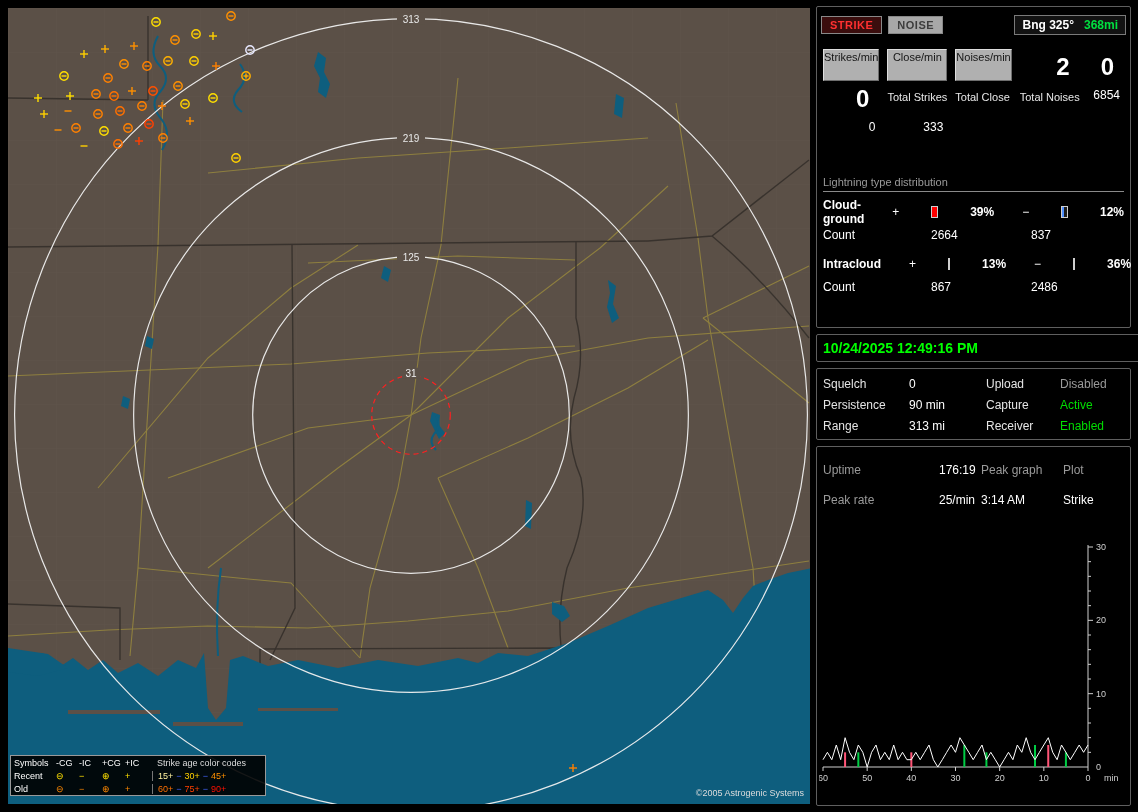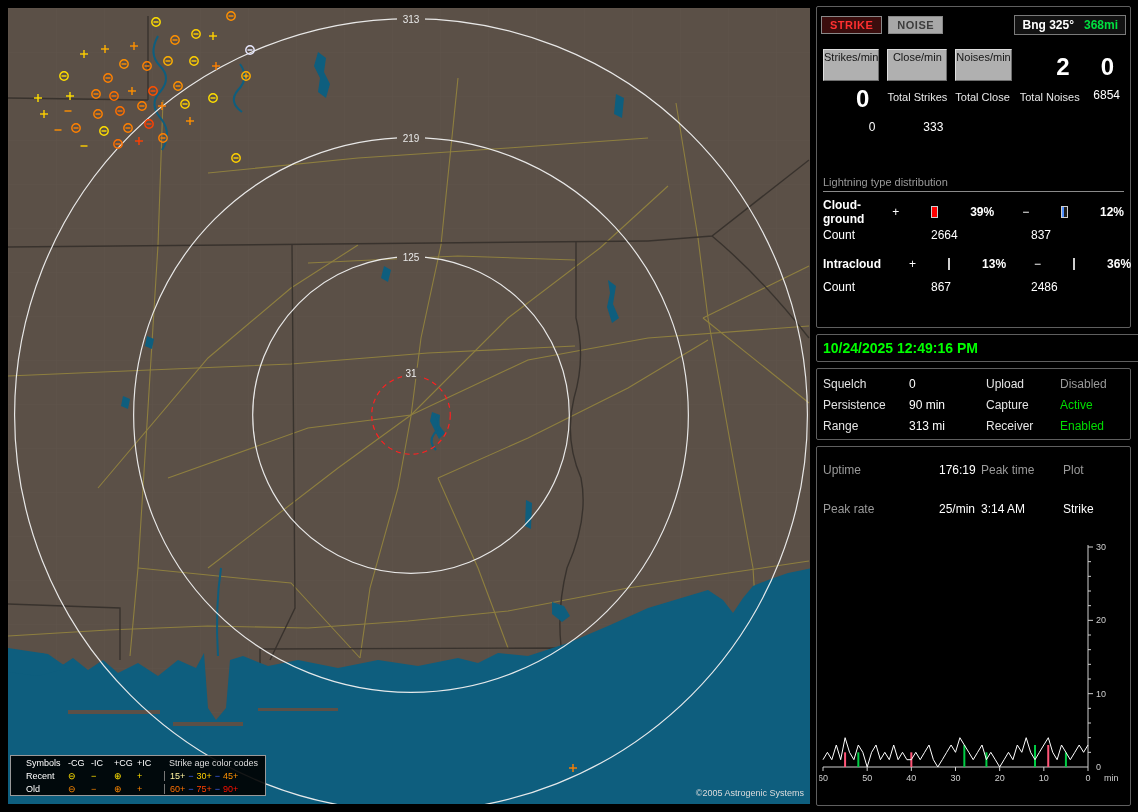--- a/index.html
+++ b/index.html
@@ -8,21 +8,21 @@
 
   
   #map-area{position:absolute;left:8px;top:8px;width:802px;height:796px;background:#5b5047;}
   #map-svg{display:block;width:802px;height:796px;}
   #map-copyright{position:absolute;right:6px;bottom:6px;color:#ddd;font-size:9px;}
 
   
   #map-legend{position:absolute;left:2px;bottom:8px;width:254px;background:rgba(0,0,0,.9);
               border:1px solid #999;color:#fff;font-size:9px;}
   .lg-row{display:flex;align-items:center;height:13px;padding:0 3px;white-space:nowrap;}
-  .lg-c1{width:42px;color:#fff;margin-left:12px;}
+  .lg-c1{width:42px;color:#fff;}
   .lg-sym{width:23px;text-align:left;}
   .lg-ages{margin-left:4px;border-left:1px solid #777;padding-left:5px;display:flex;gap:3px;align-items:center;}
   .lg-dash{color:#4466ff;}
 
   
   .panel{position:absolute;background:#000;border:1px solid #5f5f5f;border-radius:2px;box-sizing:border-box;}
   #sec-stats{left:816px;top:6px;width:315px;height:322px;}
   #sec-clock{left:816px;top:334px;width:350px;height:28px;}
   #sec-settings{left:816px;top:368px;width:315px;height:72px;}
   #sec-status{left:816px;top:446px;width:315px;height:360px;}
@@ -56,21 +56,21 @@
   .count-a{width:100px;}
 
   #clock-text{color:#00ff00;font-weight:bold;font-size:14px;padding:5px 0 0 6px;}
 
   .set-grid{display:grid;grid-template-columns:86px 77px 74px auto;font-size:12px;
             row-gap:7px;padding:8px 4px 0 6px;}
   .set-lbl{color:#e4e4e4;}
   .set-val{color:#fff;}
 
   .stat2-grid{display:grid;grid-template-columns:116px 42px 82px auto;font-size:12px;
-              row-gap:25px;padding:16px 4px 0 6px;}
+              row-gap:16px;padding:16px 4px 0 6px;}
   .lbl{color:#9a9a9a;}
   .val{color:#fff;}
   .trend-row{display:flex;font-size:12px;padding:10px 0 0 6px;}
   .trend-row .lbl{width:86px;}
 
   #trend-wrap{position:absolute;left:2px;top:90px;width:310px;height:266px;}
   svg{font-family:"Liberation Sans",sans-serif;}
 </style>
 </head>
 <body>
@@ -469,21 +469,21 @@
       <span class="set-val">313 mi</span>
       <span class="set-lbl">Receiver</span>
       <span class="set-val" style="color: rgb(0, 221, 0);">Enabled</span>
     </div>
   </div>
 
   <div id="sec-status" class="panel">
     <div class="stat2-grid">
       <span class="lbl">Uptime</span>
       <span class="val">176:19</span>
-      <span class="lbl">Peak time</span>
+      <span class="lbl">Peak graph</span>
       <span class="lbl">Plot</span>
 
       <span class="lbl">Peak rate</span>
       <span class="val">25/min</span>
       <span class="val">3:14 AM</span>
       <span class="val">Strike</span>
     </div>
     <div id="trend-wrap">
       <svg id="trend-svg" width="310" height="266" viewBox="0 0 310 266">
           <line x1="269" y1="8" x2="269" y2="230" stroke="#cfcfcf" stroke-width="1"></line>

